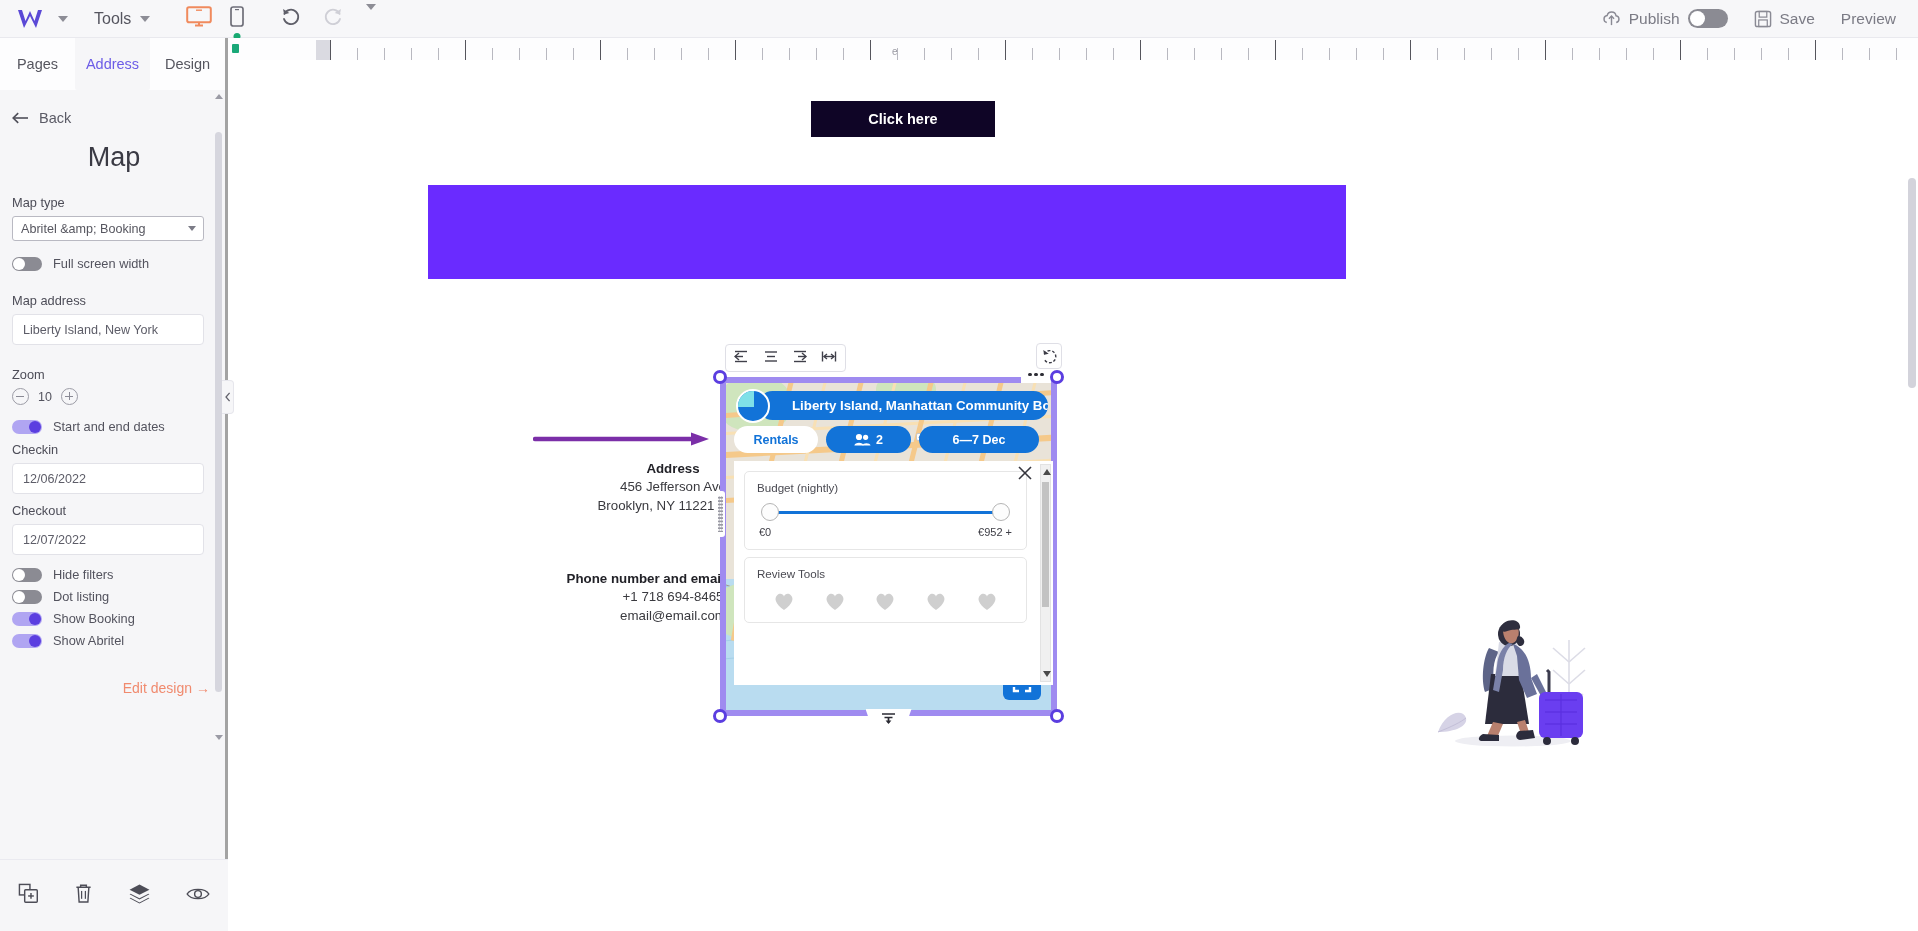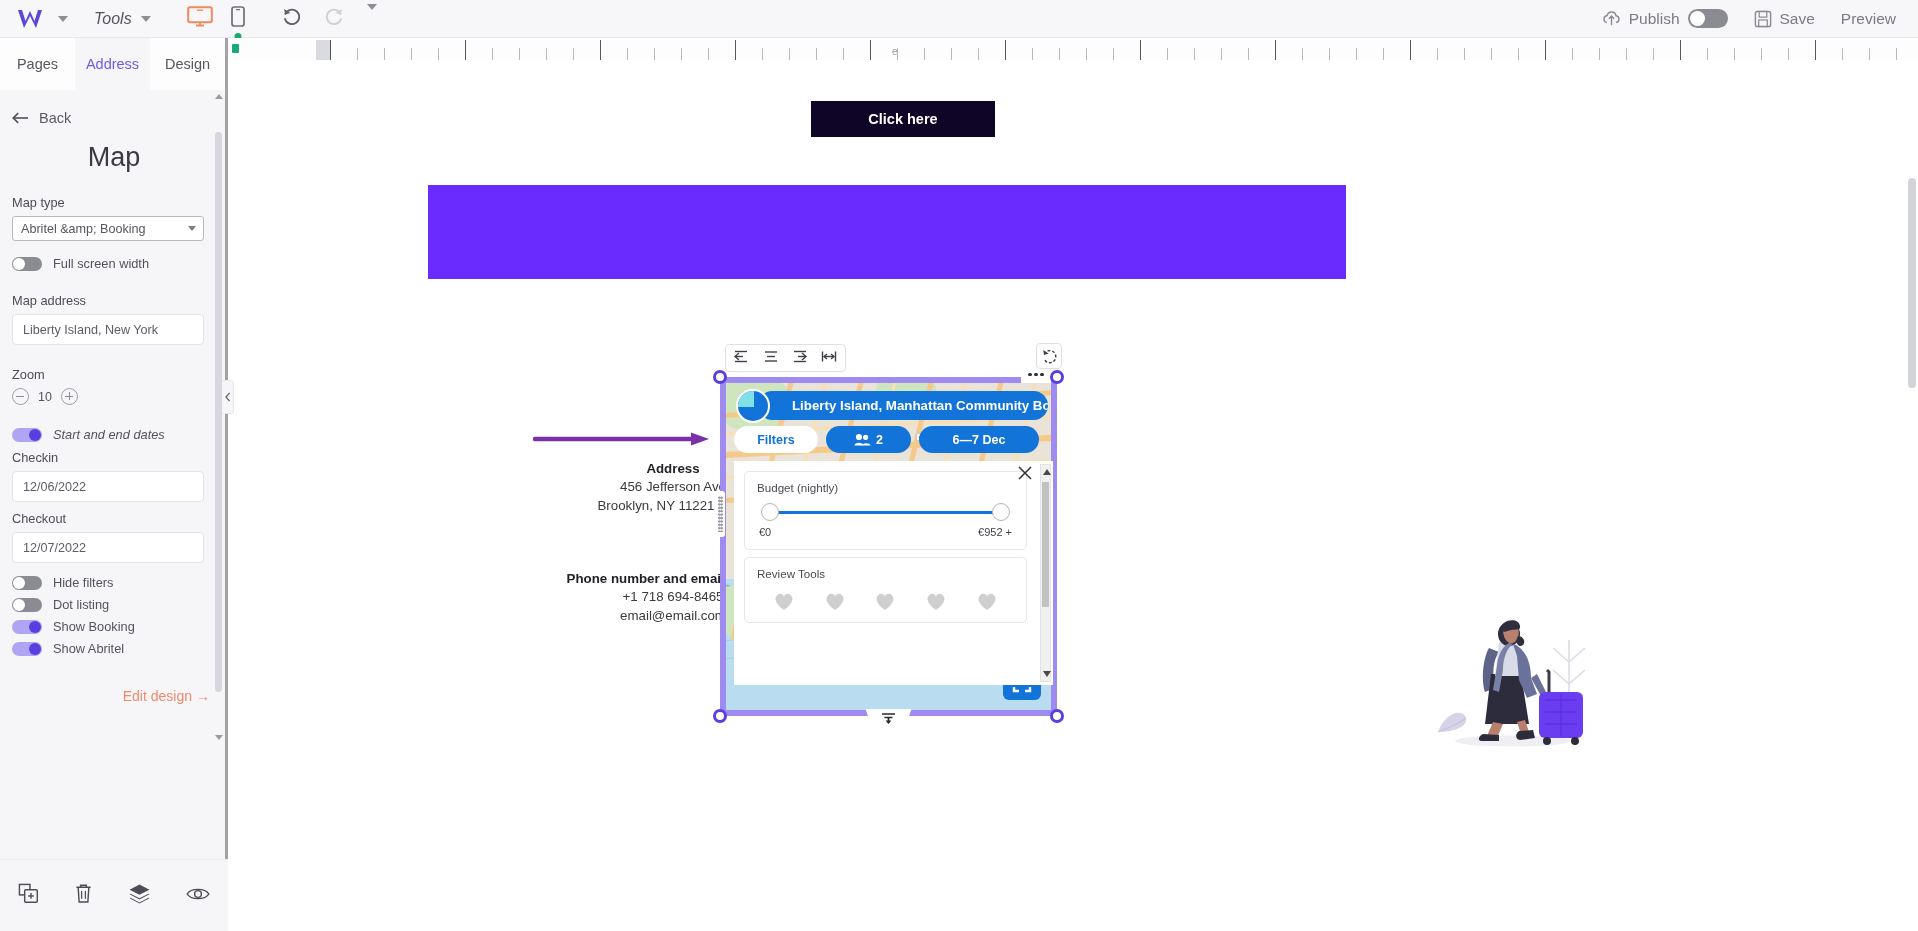--- a/index.html
+++ b/index.html
@@ -24,21 +24,21 @@
   }
   .caret {
     width: 0; height: 0;
     border-left: 5px solid transparent;
     border-right: 5px solid transparent;
     border-top: 6px solid #8d8d96;
   }
   .tb-chev { margin-left: 10px; display:flex; align-items:center; }
   .tb-tools {
     margin-left: 26px; display: flex; align-items: center; gap: 9px;
-    font-size: 16px; color: #55555f; font-style: italic;
+    font-size: 16px; color: #55555f;
   }
   .tb-devices { margin-left: 36px; display: flex; align-items: flex-end; gap: 18px; }
   .dev-mon { position: relative; }
   .dev-dot {
     position: absolute; left: 50%; transform: translateX(-50%);
     bottom: -9px; width: 7px; height: 7px; border-radius: 50%;
     background: #18a971;
   }
   .tb-history { margin-left: 36px; display: flex; align-items: center; gap: 22px; }
   .tb-right {
@@ -552,21 +552,21 @@
       <span>Liberty Island, New York</span>
     </div>
 
     <div class="field-label">Zoom</div>
     <div class="zoom-row">
       <span class="circ-btn"></span>
       <span class="zoom-val">10</span>
       <span class="circ-btn plus"></span>
     </div>
 
-    <div class="sw-row" style="margin-top:22px;font-style:italic;">
+    <div class="sw-row" style="margin-top:14px;">
       <span class="sw on">
           <span class="knob"></span>
         </span>
       <span class="sw-label">Start and end dates</span>
     </div>
 
     <div class="field-label" style="margin-top:8px;">Checkin</div>
     <div class="text-input">
       <span>12/06/2022</span>
     </div>
@@ -883,21 +883,21 @@
 
       <div id="search-pill">
         <span>Liberty Island, Manhattan Community Board ...</span>
       </div>
       <div id="search-avatar">
           <span class="q"></span>
         </div>
 
       <div id="pill-row">
         <div class="mpill light">
-          <span>Filters</span>
+          <span>Rentals</span>
         </div>
         <div class="mpill solid" style="width:85px;">
           <svg width="17" height="13" viewBox="0 0 17 13">
             <circle cx="5" cy="4" r="3.1" fill="#fff"></circle>
               <circle cx="11.6" cy="4.3" r="2.6" fill="#fff"></circle>
             <path d="M0.4 12.6 C0.7 8.9 9.3 8.9 9.6 12.6 Z" fill="#fff"></path>
             <path d="M8.4 12.6 C8.6 9.4 16.2 9.4 16.5 12.6 Z" fill="#fff"></path>
           </svg>
           <span>2</span>
         </div>

